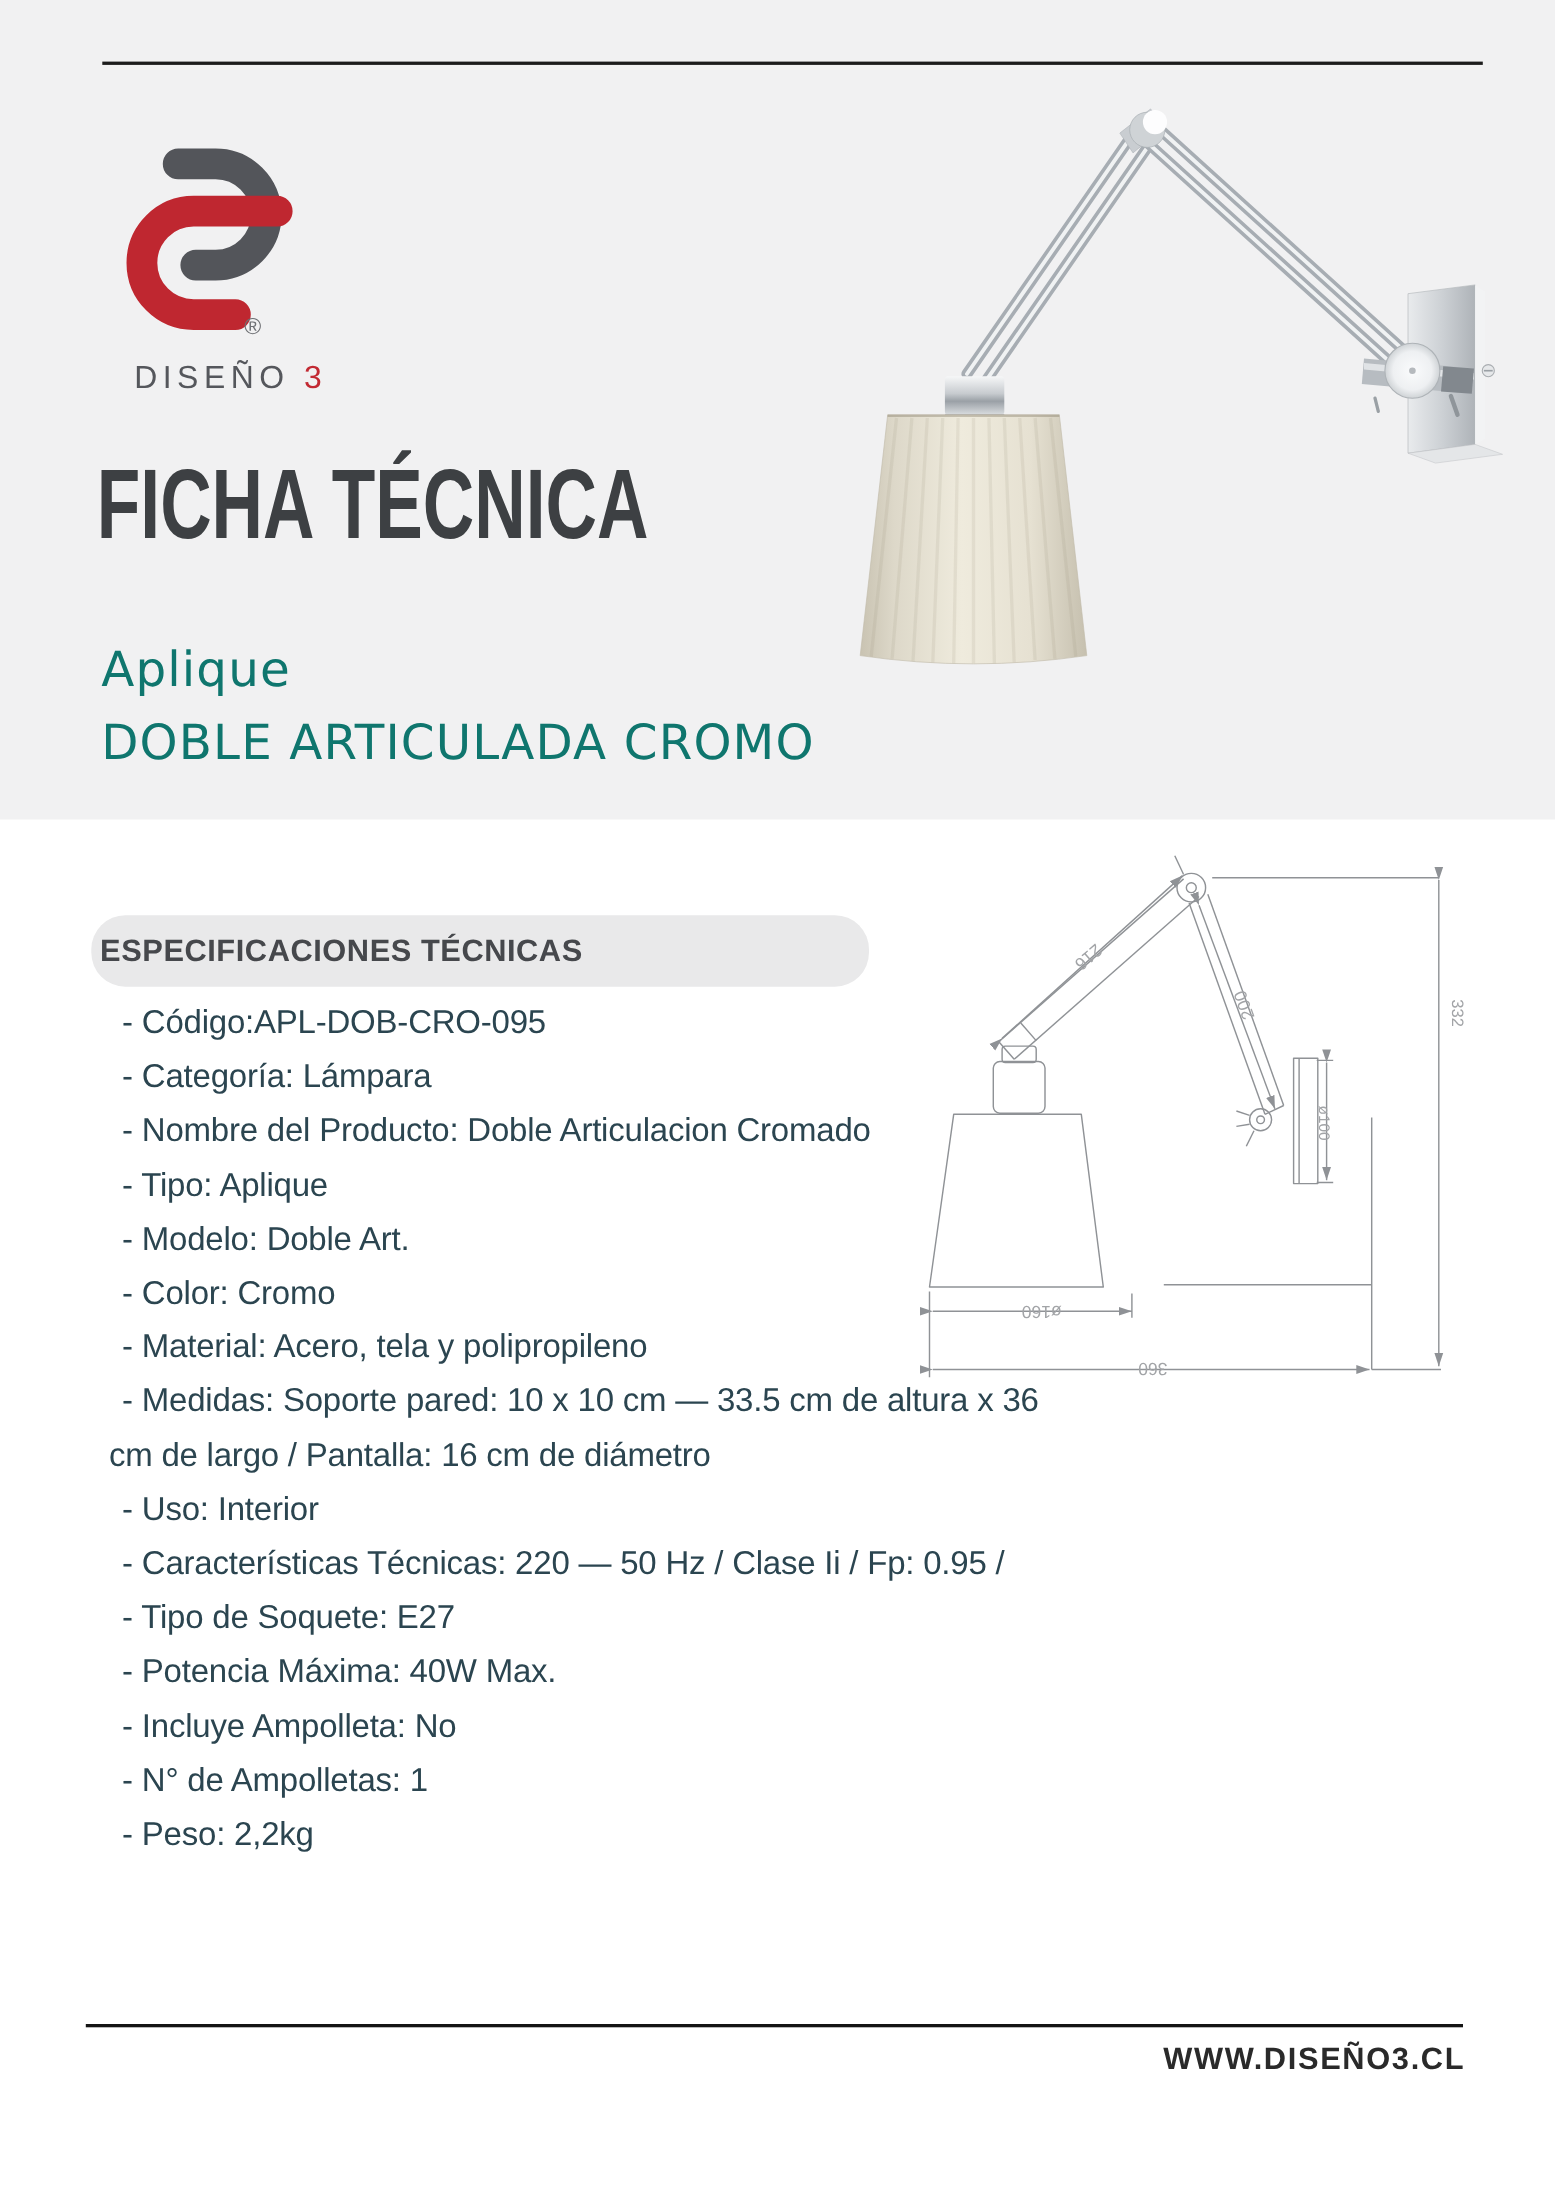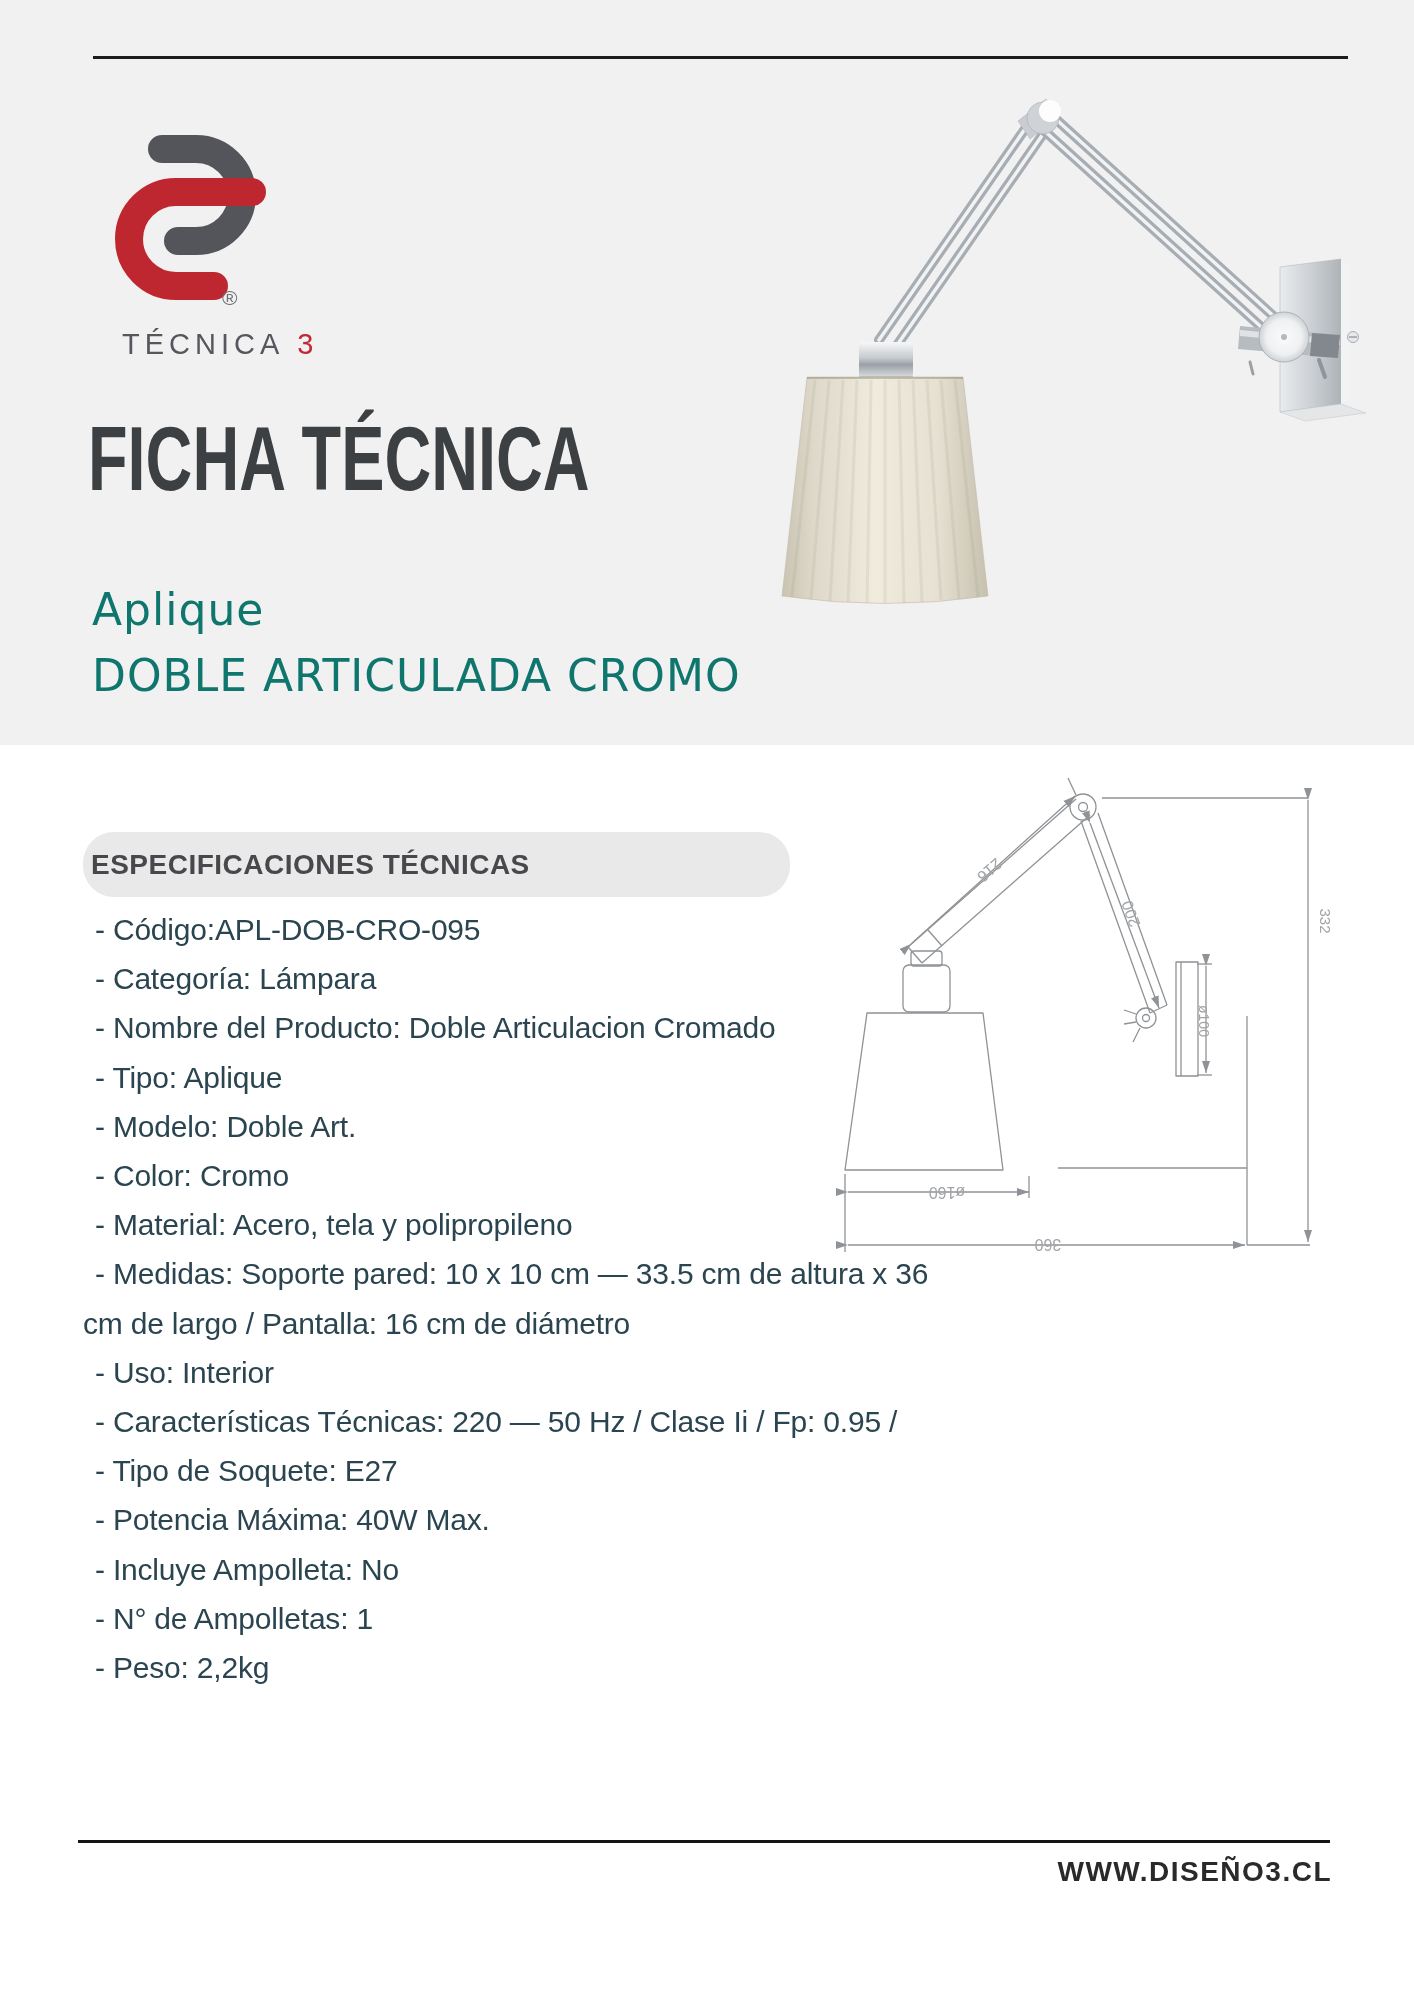--- a/index.html
+++ b/index.html
@@ -34,21 +34,21 @@
   .spec-bar{position:absolute;left:83px;top:832px;width:707px;height:65px;background:var(--bar-bg,#e9e9ea);border-radius:31px;}
   .spec-bar h2{
     margin:0;padding-left:8px;line-height:65px;font-size:28px;font-weight:700;
     letter-spacing:.5px;color:#46484c;white-space:nowrap;
   }
 
   .spec-lines{
     position:absolute;left:83px;top:905px;width:980px;
     font-size:30px;line-height:49.2px;letter-spacing:-.2px;color:var(--spec-text,#2b4550);
   }
-  .spec-line{white-space:pre;padding-left:12px;}
+  .spec-line{white-space:pre;padding-left:12px;margin-left:16px;}
   .spec-line.cont{padding-left:0;}
 
   .photo{position:absolute;left:600px;top:75px;}
   .drawing{position:absolute;left:828px;top:758px;}
 
   .footer-site{
     position:absolute;top:1856px;right:82px;font-size:28px;letter-spacing:1.5px;
     color:#2a2a2a;white-space:nowrap;font-weight:700;
   }
 </style>
@@ -59,21 +59,21 @@
 
   <div class="top-section"></div>
   <div class="rule rule-top"></div>
 
   <div class="logo">
     <svg width="160" height="200" viewBox="0 0 160 200">
       <path d="M 52 21 H 86 A 46 46 0 0 1 86 113 H 68" fill="none" stroke="#53555a" stroke-width="28" stroke-linecap="round"></path>
       <path d="M 142 64 H 66 A 47 47 0 0 0 66 158 H 104" fill="none" stroke="#bf2730" stroke-width="28" stroke-linecap="round"></path>
     </svg>
     <span class="logo-reg">®</span>
-    <div class="logo-text"><span>TÉCNICA</span>&nbsp;<span class="num">3</span></div>
+    <div class="logo-text"><span>DISEÑO</span>&nbsp;<span class="num">3</span></div>
   </div>
 
   <svg class="photo" width="814" height="545" viewBox="600 75 814 545">
     <defs>
       <linearGradient id="capG" x1="0" y1="0" x2="0" y2="1">
         <stop offset="0" stop-color="#f6f7f8"></stop>
           <stop offset=".45" stop-color="#c7cbcf"></stop>
         <stop offset=".65" stop-color="#9aa0a6"></stop>
           <stop offset="1" stop-color="#d9dcdf"></stop>
       </linearGradient>

